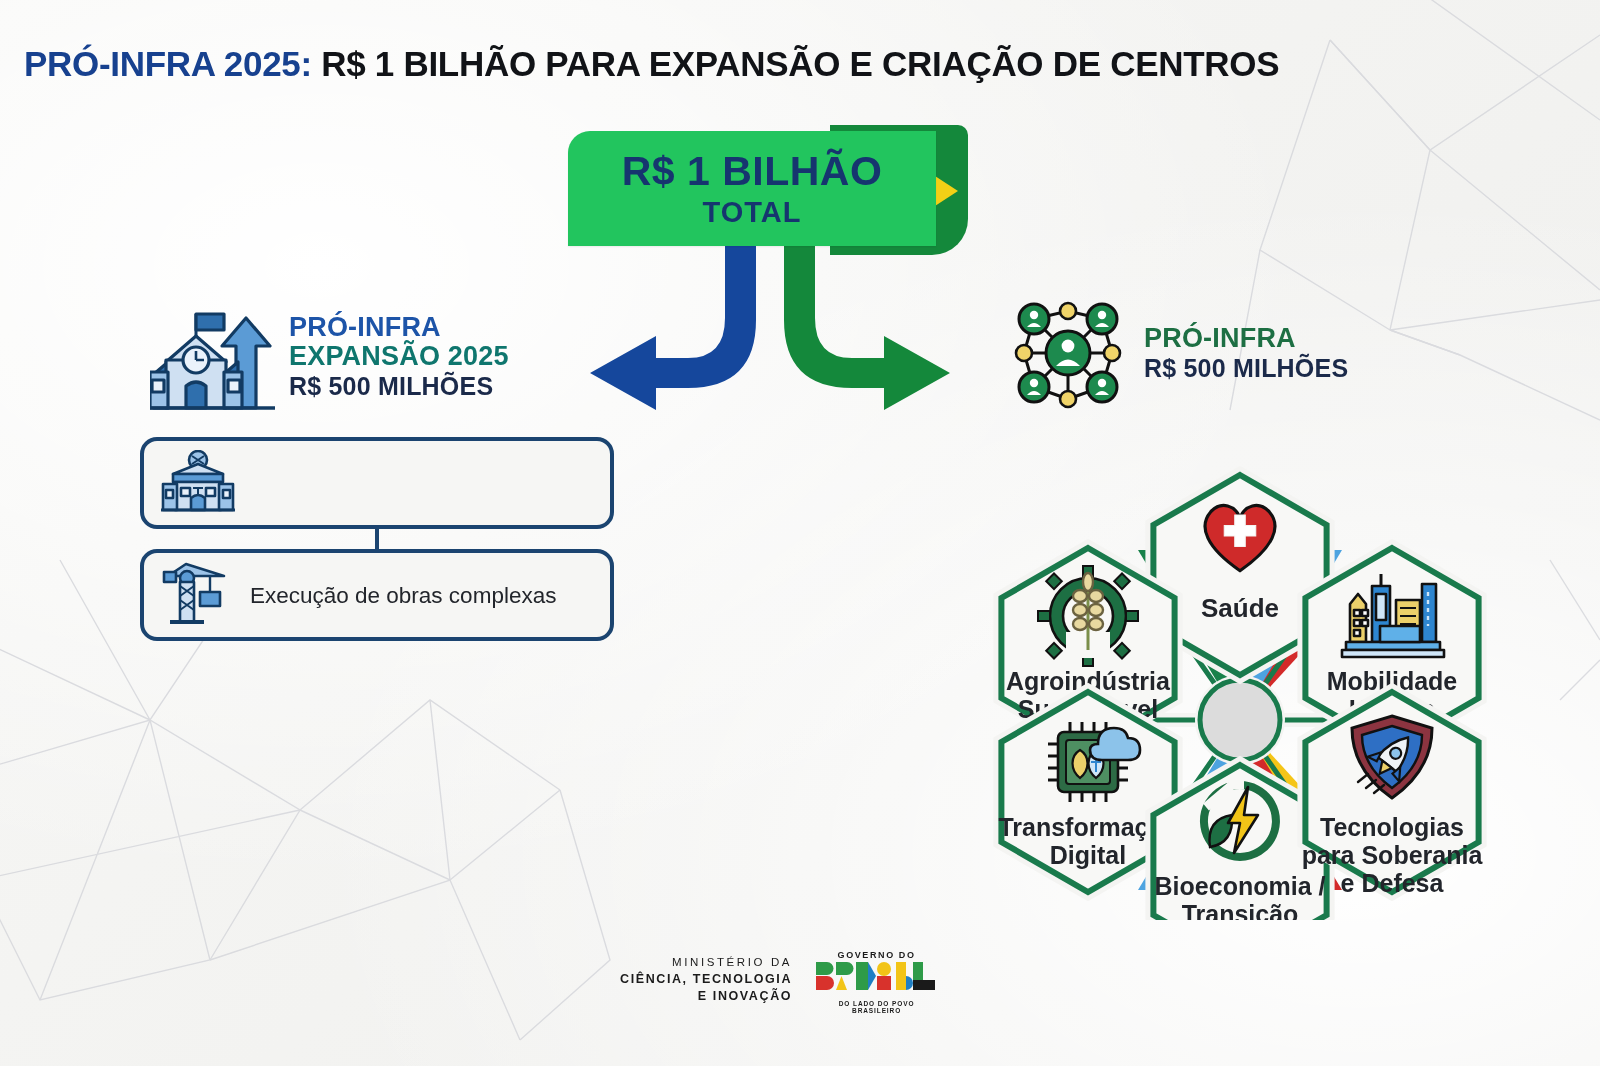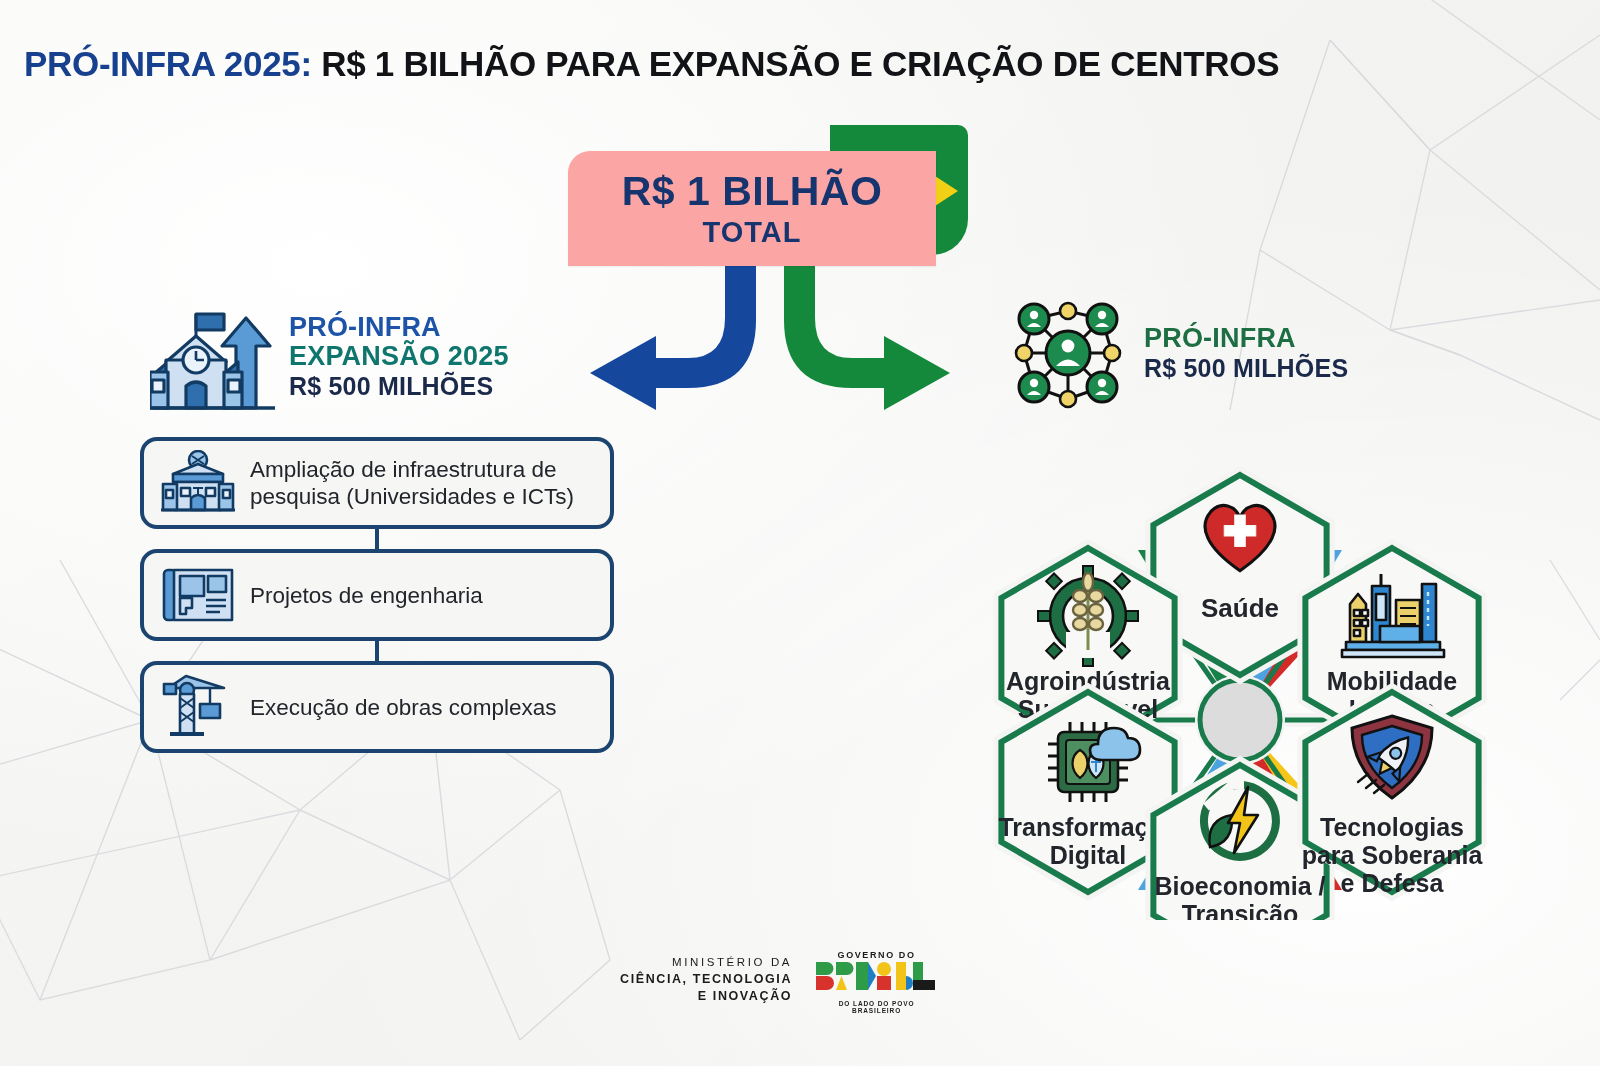--- a/index.html
+++ b/index.html
@@ -40,24 +40,23 @@
   #flag-globe{
     position:absolute;left:70px;top:53px;width:28px;height:28px;border-radius:50%;
     background:#1b3c8f;overflow:hidden;
   }
   #flag-band{
     position:absolute;left:-3px;top:11px;width:36px;height:6px;background:#fff;
     transform:rotate(-14deg);
   }
   #total-box{
     position:absolute;left:0px;top:6px;width:368px;height:115px;
-    background:#fca5a5;border-radius:22px 0 0 0;
+    background:#22c55e;border-radius:22px 0 0 0;
     display:flex;flex-direction:column;align-items:center;justify-content:center;
     box-shadow:0 1px 2px rgba(0,0,0,.07);
-    margin-top:20px;
   }
   #total-amount{font-size:41px;font-weight:bold;color:#16356f;letter-spacing:.5px;line-height:1;}
   #total-label{font-size:29px;font-weight:bold;color:#16356f;letter-spacing:1px;margin-top:6px;line-height:1;}
 
   
   #arrows{position:absolute;left:560px;top:230px;width:420px;height:200px;z-index:3;}
 
   
   #left-head{position:absolute;left:150px;top:296px;width:420px;height:120px;z-index:5;display:flex;align-items:center;gap:14px;}
   #left-head-text{line-height:1.04;}
@@ -192,41 +191,25 @@
           <rect x="5" y="40" width="7" height="8" fill="#eaf2fb"></rect>
           <rect x="62" y="40" width="7" height="8" fill="#eaf2fb"></rect>
           <rect x="20" y="38" width="9" height="8" fill="#eaf2fb"></rect>
           <rect x="45" y="38" width="9" height="8" fill="#eaf2fb"></rect>
           <path d="M32 38 L42 38 M37 38 L37 46" stroke-width="2"></path>
           <path d="M30 60 L30 48 Q37 42 44 48 L44 60 Z" fill="#5b9bd5"></path>
           <path d="M0 60 L74 60" stroke-width="3"></path>
         </g>
       </svg>
     </div>
-    <div class="card-text">Ampliação de infraestrutura de pesquisa (Universidades e ICTs)</div>
   </div>
   <div class="connector"></div>
 
   <div class="connector"></div>
 
-  <div class="card">
-    <div class="card-icon">
-      <svg width="72" height="62" viewBox="0 0 72 62">
-        <g stroke="#123b63" stroke-width="2.6" fill="none" stroke-linejoin="round">
-          <rect x="2" y="6" width="12" height="50" rx="4" fill="#5b9bd5"></rect>
-          <rect x="12" y="6" width="58" height="50" fill="#cfe0f2"></rect>
-          <rect x="18" y="12" width="24" height="20" fill="#9cc3e8"></rect>
-          <rect x="46" y="12" width="18" height="16" fill="#9cc3e8"></rect>
-          <path d="M18 34 L30 34 L30 44 L24 44 L24 50 L18 50 Z"></path>
-          <path d="M44 36 L64 36 M44 42 L64 42 M44 48 L58 48" stroke-width="2.4"></path>
-        </g>
-      </svg>
-    </div>
-    <div class="card-text">Projetos de engenharia</div>
-  </div>
   <div class="connector"></div>
 
   <div class="card">
     <div class="card-icon">
       <svg width="72" height="70" viewBox="0 0 72 70">
         <g stroke="#123b63" stroke-width="2.6" fill="none" stroke-linejoin="round">
           <path d="M24 4 L6 16 L62 16 Z" fill="#9cc3e8"></path>
           <rect x="2" y="12" width="12" height="10" fill="#5b9bd5"></rect>
           <circle cx="25" cy="18" r="7" fill="#5b9bd5"></circle>
           <path d="M18 22 L32 22 L32 62 L18 62 Z" fill="#cfe0f2"></path>

